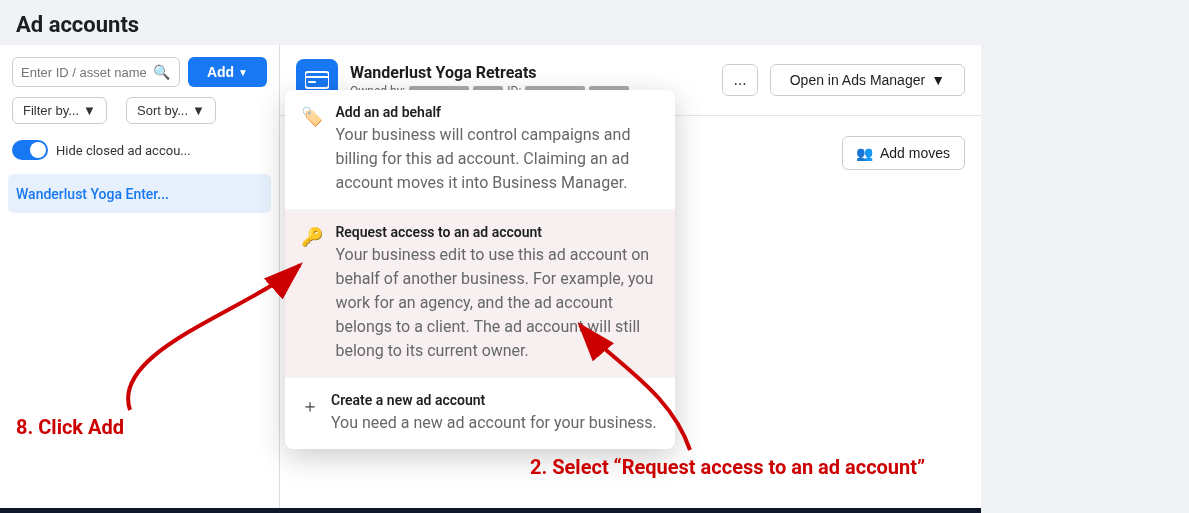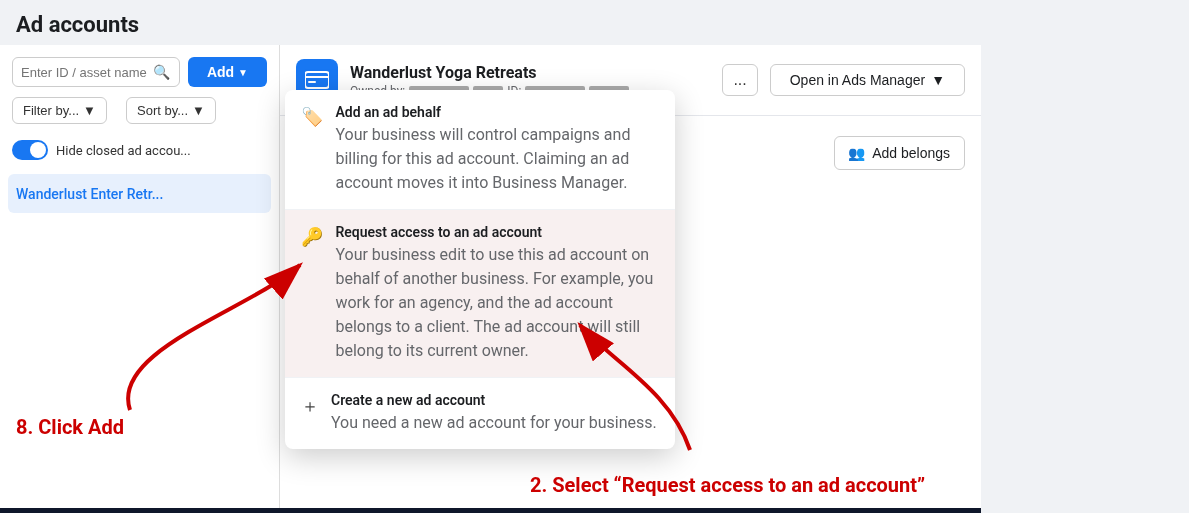--- a/index.html
+++ b/index.html
@@ -343,21 +343,20 @@
 
     
     .annotation-2 {
       position: absolute;
       left: 530px;
       top: 455px;
       font-size: 20px;
       font-weight: 700;
       color: #cc0000;
       z-index: 200;
-      margin-top: 18px;
     }
 
     .arrow-svg {
       position: absolute;
       pointer-events: none;
       z-index: 200;
     }
 
     .highlighted-dropdown-item {
       background: #f8f0f0;
@@ -397,21 +396,21 @@
           <span>▼</span>
         </button>
       </div>
 
       <div class="hide-closed-row">
         <div class="toggle"></div>
         <span class="hide-closed-label">Hide closed ad accou...</span>
       </div>
 
       <div class="account-item">
-        <span class="account-item-text">Wanderlust Enter Retr...</span>
+        <span class="account-item-text">Wanderlust Yoga Enter...</span>
       </div>
 
     </div>
 
     <div class="right-panel">
 
       <div class="right-panel-header">
         <div class="account-icon">
           <svg width="24" height="20" viewBox="0 0 24 20" fill="white">
             <rect x="0" y="2" width="24" height="16" rx="3" fill="none" stroke="white" stroke-width="2"></rect>
@@ -436,21 +435,21 @@
         <button class="open-ads-manager-btn">
           <span>Open in Ads Manager</span>
           <span>▼</span>
         </button>
       </div>
 
       <div class="right-panel-body">
         <p class="body-text">t Yoga Retreats. You can view, edit or delete their</p>
         <button class="add-people-btn">
           <span>👥</span>
-          <span>Add belongs</span>
+          <span>Add moves</span>
         </button>
       </div>
 
     </div>
   </div>
 
   <div class="dropdown-overlay">
 
     <div class="dropdown-item">
       <div class="dropdown-item-header">

